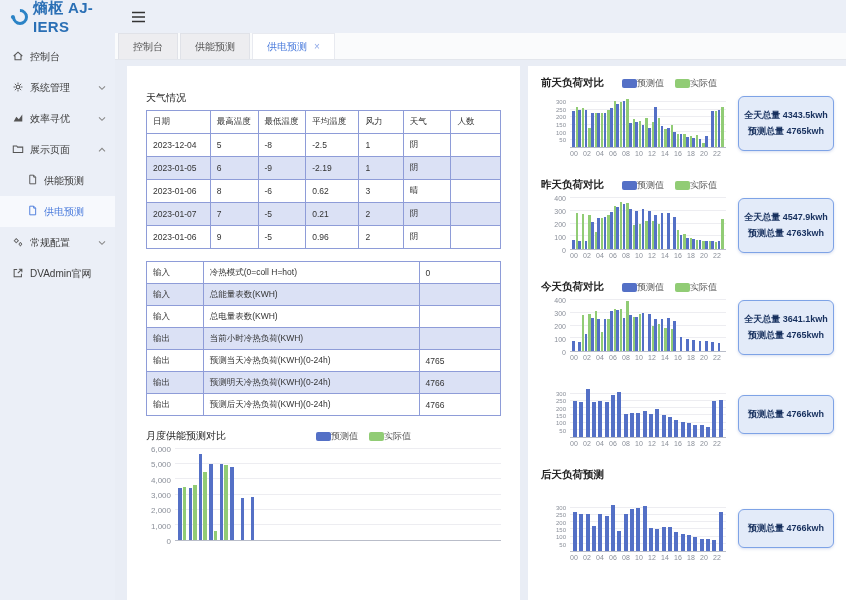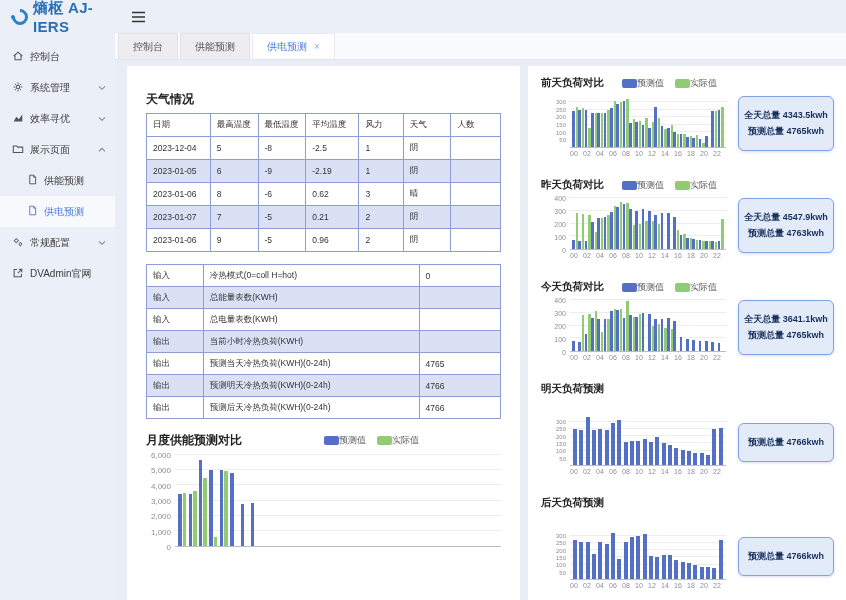--- a/index.html
+++ b/index.html
@@ -44,21 +44,21 @@
   .right-panel { flex:1; padding:10px 12px 0 13px; }
 
   
   .banner { height:61px; border-radius:2px; display:flex; align-items:center; gap:13px; padding:0 15px;
     background:linear-gradient(90deg,#1d7fc6 0%,#5aa9db 40%,#c9e4f4 100%); }
   .banner-icon { width:35px; height:35px; flex:none; display:flex; align-items:center; justify-content:center; }
   .banner-title { font-size:15px; font-weight:bold; color:#fff; letter-spacing:1px; }
   .banner-sub { font-size:10.5px; color:rgba(255,255,255,.88); margin-top:3px; letter-spacing:1px; }
 
   
-  .sec-title { font-size:12px; font-weight:bold; color:#222; margin:11px 0 5px; }
+  .sec-title { font-size:10px; font-weight:normal; color:#222; margin:11px 0 5px; }
   table { width:100%; border-collapse:collapse; font-size:8.5px; color:#333; table-layout:fixed; }
   th,td { border:1px solid #8e9cd8; padding:5px 6px; text-align:left; font-weight:normal;
     overflow:hidden; white-space:nowrap; }
   tr.shade td { background:#dbe1f5; }
   .io-table { margin-top:12px; }
   .io-table td { padding:4.5px 6px; }
 
   
   .mon-head { display:flex; align-items:center; margin-top:13px; }
   .legend { display:flex; align-items:center; gap:11px; font-size:9px; color:#555; }
@@ -927,23 +927,20 @@
             </div>
           </div>
           <div class="badge">
             <div>全天总量 3641.1kwh</div>
             <div>预测总量 4765kwh</div>
           </div>
         </div>
       </div>
 
       <div class="section">
-        <div class="sec-head">
-          <span class="title">明天负荷预测</span>
-        </div>
         <div class="sec-body" style="margin-top:14px">
           <div class="chartcol">
             <div class="chart single" style="--ph:50px">
               <div class="yaxis fs6">
                   <span class="ytick" style="bottom: 14.7059%;">50</span>
                   <span class="ytick" style="bottom: 29.4118%;">100</span>
                   <span class="ytick" style="bottom: 44.1176%;">150</span>
                   <span class="ytick" style="bottom: 58.8235%;">200</span>
                   <span class="ytick" style="bottom: 73.5294%;">250</span>
                   <span class="ytick" style="bottom: 88.2353%;">300</span>

